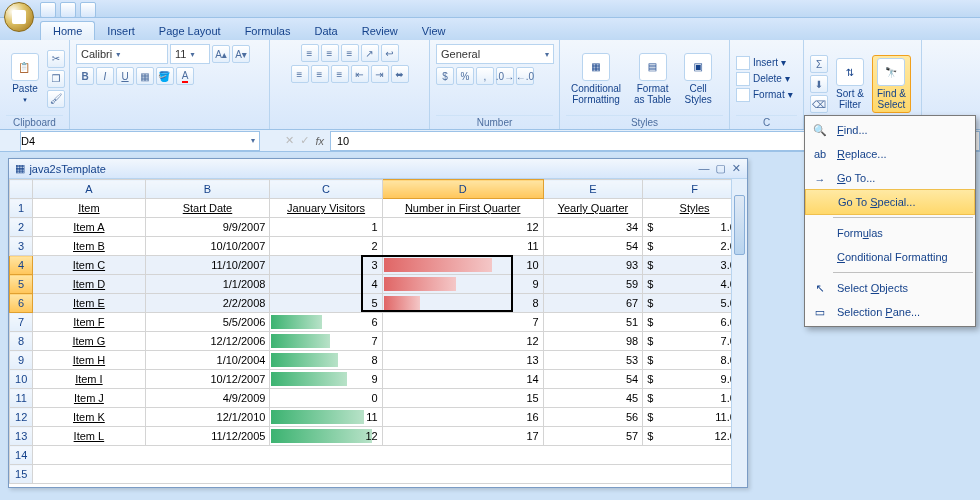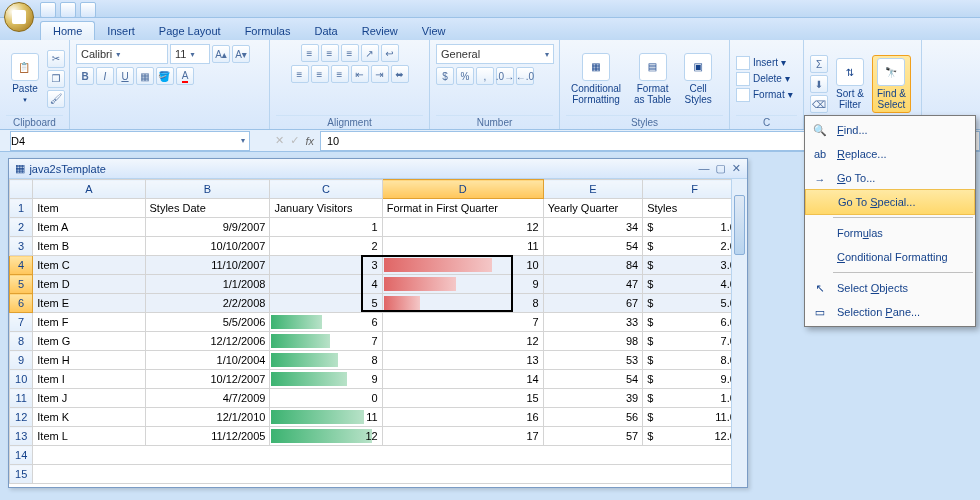--- a/index.html
+++ b/index.html
@@ -20,34 +20,34 @@
 .big-btn.active { background:linear-gradient(#ffe9a3,#ffd86b); border-color:#f0a01e; }
 .big-btn .ico { width:28px; height:28px; background:#fff; border:1px solid #b8d4ef; border-radius:3px; display:flex; align-items:center; justify-content:center; }
 .small-row { display:flex; gap:2px; align-items:center; }
 .sq { width:18px; height:18px; border:1px solid #b8d4ef; background:linear-gradient(#fff,#e4effb); border-radius:2px; cursor:pointer; display:flex;align-items:center;justify-content:center;font-size:10px;color:#4d6e9f; }
 .combo { height:20px; border:1px solid #b8d4ef; background:#fff; display:flex; align-items:center; padding:0 4px; font-size:11px; color:#333; gap:4px;text-align:right; }
 .combo .arrow { color:#4d6e9f; font-size:8px; }
 .cells-col{display:flex;flex-direction:column;gap:2px;font-size:10px;color:#15428b;}
 .cells-col div{display:flex;align-items:center;gap:3px;cursor:pointer;}
 .mini-ico{width:14px;height:14px;border:1px solid #b8d4ef;background:#fff;}
 .formula-bar { height:22px; background:#e4effb; border-bottom:1px solid #9cc2e7; display:flex; align-items:center; }
-.name-box { width:240px; height:20px; background:#fff; border:1px solid #9cc2e7; margin-left:10px; display:flex; align-items:center; justify-content:center; font-size:11px; }
+.name-box { width:240px; height:20px; background:#fff; border:1px solid #9cc2e7; margin-left:20px; display:flex; align-items:center; justify-content:center; font-size:11px; }
 .name-box .arrow{margin-left:auto;padding:0 4px;color:#4d6e9f;font-size:8px;}
 .fx { width:70px; display:flex; align-items:center; justify-content:flex-end; gap:6px; padding-right:6px; color:#666; }
 .formula-input { flex:1; height:20px; background:#fff; border:1px solid #9cc2e7; padding:0 6px; font-size:11px; display:flex; align-items:center; }
 .workbook { position:relative; margin:6px 0 0 8px; width:740px; height:330px; background:#fff; border:1px solid #7a9bc4; box-shadow:2px 2px 4px rgba(0,0,0,0.15); }
 .wb-title { height:20px; background:linear-gradient(#f2f7fd,#d7e7fb); border-bottom:1px solid #b8d4ef; display:flex; align-items:center; padding:0 6px; color:#15428b; font-size:11px; gap:4px;}
 .wb-title .ctrl{margin-left:auto;display:flex;gap:6px;color:#4d6e9f;cursor:pointer;}
 .grid { position:relative; }
 table { border-collapse:collapse; width:100%; }
 th, td { border:1px solid #d4d4d4; font-size:11px; height:19px; padding:0 4px; text-align:right; white-space:nowrap; }
 th { background:linear-gradient(#f2f7fd,#e4effb); color:#15428b; font-weight:normal; text-align:center; }
 th.row { width:22px; }
 th.col-sel { background:linear-gradient(#ffe5a3,#ffc65a); border-color:#e0a030; }
-td.left { text-align:left; }
+td.left { text-align:center;text-decoration:underline; }
 tr.sel td { background:#eaf1fa; }
 tr.sel th.row { background:linear-gradient(#ffe5a3,#ffc65a); border-color:#e0a030;}
 .selection-frame { position:absolute; border:2px solid #000; pointer-events:none; }
 .databar-g { position:relative; }
 .databar-g::before { content:""; position:absolute; left:1px; top:2px; bottom:2px; background:linear-gradient(90deg,#3cb371,#b8e2c8); }
 .databar-r { position:relative; }
 .databar-r::before { content:""; position:absolute; left:1px; top:2px; bottom:2px; background:linear-gradient(90deg,#e06666,#f4c7c7); }
 .scrollbar{position:absolute;right:0;top:20px;bottom:0;width:16px;background:#e4effb;border-left:1px solid #b8d4ef;}
 .scroll-thumb{position:absolute;left:2px;right:2px;top:16px;height:60px;background:linear-gradient(#dfe9f5,#b8d4ef);border:1px solid #8aafd8;border-radius:2px;}
 .menu { position:absolute; left:804px; top:115px; width:172px; background:#fafafa; border:1px solid #7a7a7a; box-shadow:3px 3px 6px rgba(0,0,0,0.3); padding:2px 0; z-index:20; }
@@ -140,21 +140,20 @@
       </div>
       <div class="small-row">
         <div class="sq">≡</div>
         <div class="sq">≡</div>
         <div class="sq">≡</div>
         <div class="sq">⇤</div>
         <div class="sq">⇥</div>
         <div class="sq">⬌</div>
       </div>
     </div>
-    <div class="group-label">Alignment</div>
   </div>
   <div class="group" style="width:130px">
     <div class="group-body" style="flex-direction:column;gap:3px;align-items:stretch;padding-top:2px">
       <div class="combo" style="width:118px">
           <span>General</span>
           <span class="arrow" style="margin-left:auto">▾</span>
         </div>
       <div class="small-row">
         <div class="sq">$</div>
         <div class="sq">%</div>
@@ -250,23 +249,23 @@
             <th style="width:106px" class="">A</th>
             <th style="width:118px" class="">B</th>
             <th style="width:106px" class="">C</th>
             <th style="width:152px" class="col-sel">D</th>
             <th style="width:94px" class="">E</th>
             <th style="width:98px" class="">F</th>
           </tr>
           <tr>
             <th class="row">1</th>
             <td class="left">Item</td>
-            <td class="left">Styles Date</td>
+            <td class="left">Start Date</td>
             <td class="left">January Visitors</td>
-            <td class="left">Format in First Quarter</td>
+            <td class="left">Number in First Quarter</td>
             <td class="left">Yearly Quarter</td>
             <td class="left">Styles</td>
           </tr>
           <tr class="">
     <th class="row">2</th>
     <td class="left">Item A</td>
     <td>9/9/2007</td>
     <td class=""><span style="position:relative;z-index:1">1</span></td>
     <td class=""><span style="position:relative;z-index:1">12</span></td>
     <td style="border-right:1px dashed #999">34</td>
@@ -280,48 +279,48 @@
     <td class=""><span style="position:relative;z-index:1">11</span></td>
     <td style="border-right:1px dashed #999">54</td>
     <td><span style="float:left">$</span>2.00</td>
   </tr>
           <tr class="sel">
     <th class="row">4</th>
     <td class="left">Item C</td>
     <td>11/10/2007</td>
     <td class=""><span style="position:relative;z-index:1">3</span></td>
     <td class="databar-r" style="position: relative;"><div style="position: absolute; left: 1px; top: 2px; bottom: 2px; width: 68%; background: linear-gradient(90deg, rgb(224, 102, 102), rgb(244, 199, 199));"></div><span style="position:relative;z-index:1">10</span></td>
-    <td style="border-right:1px dashed #999">84</td>
+    <td style="border-right:1px dashed #999">93</td>
     <td><span style="float:left">$</span>3.00</td>
   </tr>
           <tr class="sel">
     <th class="row">5</th>
     <td class="left">Item D</td>
     <td>1/1/2008</td>
     <td class=""><span style="position:relative;z-index:1">4</span></td>
     <td class="databar-r" style="position: relative;"><div style="position: absolute; left: 1px; top: 2px; bottom: 2px; width: 45%; background: linear-gradient(90deg, rgb(224, 102, 102), rgb(244, 199, 199));"></div><span style="position:relative;z-index:1">9</span></td>
-    <td style="border-right:1px dashed #999">47</td>
+    <td style="border-right:1px dashed #999">59</td>
     <td><span style="float:left">$</span>4.00</td>
   </tr>
           <tr class="sel">
     <th class="row">6</th>
     <td class="left">Item E</td>
     <td>2/2/2008</td>
     <td class=""><span style="position:relative;z-index:1">5</span></td>
     <td class="databar-r" style="position: relative;"><div style="position: absolute; left: 1px; top: 2px; bottom: 2px; width: 23%; background: linear-gradient(90deg, rgb(224, 102, 102), rgb(244, 199, 199));"></div><span style="position:relative;z-index:1">8</span></td>
     <td style="border-right:1px dashed #999">67</td>
     <td><span style="float:left">$</span>5.00</td>
   </tr>
           <tr class="">
     <th class="row">7</th>
     <td class="left">Item F</td>
     <td>5/5/2006</td>
     <td class="databar-g" style="position: relative;"><div style="position: absolute; left: 1px; top: 2px; bottom: 2px; width: 45%; background: linear-gradient(90deg, rgb(60, 179, 113), rgb(184, 226, 200));"></div><span style="position:relative;z-index:1">6</span></td>
     <td class=""><span style="position:relative;z-index:1">7</span></td>
-    <td style="border-right:1px dashed #999">33</td>
+    <td style="border-right:1px dashed #999">51</td>
     <td><span style="float:left">$</span>6.00</td>
   </tr>
           <tr class="">
     <th class="row">8</th>
     <td class="left">Item G</td>
     <td>12/12/2006</td>
     <td class="databar-g" style="position: relative;"><div style="position: absolute; left: 1px; top: 2px; bottom: 2px; width: 53%; background: linear-gradient(90deg, rgb(60, 179, 113), rgb(184, 226, 200));"></div><span style="position:relative;z-index:1">7</span></td>
     <td class=""><span style="position:relative;z-index:1">12</span></td>
     <td style="border-right:1px dashed #999">98</td>
     <td><span style="float:left">$</span>7.00</td>
@@ -340,24 +339,24 @@
     <td class="left">Item I</td>
     <td>10/12/2007</td>
     <td class="databar-g" style="position: relative;"><div style="position: absolute; left: 1px; top: 2px; bottom: 2px; width: 68%; background: linear-gradient(90deg, rgb(60, 179, 113), rgb(184, 226, 200));"></div><span style="position:relative;z-index:1">9</span></td>
     <td class=""><span style="position:relative;z-index:1">14</span></td>
     <td style="border-right:1px dashed #999">54</td>
     <td><span style="float:left">$</span>9.00</td>
   </tr>
           <tr class="">
     <th class="row">11</th>
     <td class="left">Item J</td>
-    <td>4/7/2009</td>
+    <td>4/9/2009</td>
     <td class=""><span style="position:relative;z-index:1">0</span></td>
     <td class=""><span style="position:relative;z-index:1">15</span></td>
-    <td style="border-right:1px dashed #999">39</td>
+    <td style="border-right:1px dashed #999">45</td>
     <td><span style="float:left">$</span>1.00</td>
   </tr>
           <tr class="">
     <th class="row">12</th>
     <td class="left">Item K</td>
     <td>12/1/2010</td>
     <td class="databar-g" style="position: relative;"><div style="position: absolute; left: 1px; top: 2px; bottom: 2px; width: 83%; background: linear-gradient(90deg, rgb(60, 179, 113), rgb(184, 226, 200));"></div><span style="position:relative;z-index:1">11</span></td>
     <td class=""><span style="position:relative;z-index:1">16</span></td>
     <td style="border-right:1px dashed #999">56</td>
     <td><span style="float:left">$</span>11.00</td>

